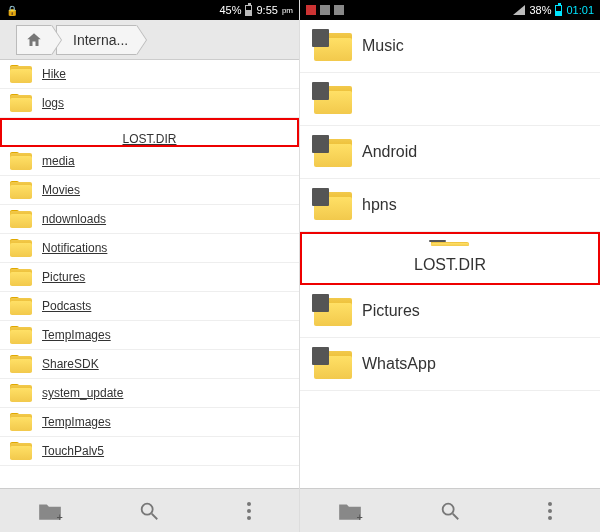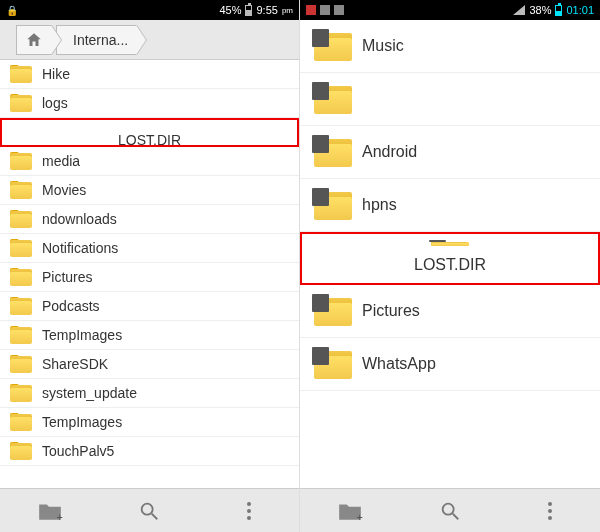--- a/index.html
+++ b/index.html
@@ -26,21 +26,21 @@
   .home-crumb { width:36px; height:30px; display:flex; align-items:center; justify-content:center; border:1px solid #bbb; background:#f5f5f5; position:relative; }
   .home-crumb::after, .crumb::after { content:""; position:absolute; right:-10px; top:-1px; width:0; height:0; border-top:15px solid transparent; border-bottom:15px solid transparent; border-left:10px solid #f5f5f5; z-index:2; }
   .home-crumb::before, .crumb::before { content:""; position:absolute; right:-11px; top:-1px; width:0; height:0; border-top:15px solid transparent; border-bottom:15px solid transparent; border-left:10px solid #bbb; z-index:1; }
   .crumb { height:30px; display:flex; align-items:center; padding: 0 8px 0 16px; border:1px solid #bbb; background:#f5f5f5; position:relative; margin-left:4px; color:#333; font-size:14px; }
   .home-svg { width:18px; height:18px; }
 
   
   .filelist { flex:1; overflow:hidden; background:#fff; }
   .filelist.compact .row { height:29px; padding:4px 10px; }
   .filelist.compact .folder-icon { width:22px; height:18px; }
-  .filelist.compact .label { font-size:14px; }
+  .filelist.compact .label { font-size:12px;text-decoration:underline; }
   .filelist.large .row { height:53px; padding:10px 14px; }
   .filelist.large .folder-icon { width:38px; height:30px; }
   .filelist.large .label { font-size:16px; }
   .row { display:flex; align-items:center; border-bottom:1px solid #eee; gap:10px; position:relative; }
   .row.highlight { outline:2px solid #e00; outline-offset:-2px;flex-direction:column; }
   .folder-icon { position:relative; }
   .folder-back { position:absolute; left:0; top:8%; width:100%; height:84%; background:linear-gradient(#f2c94c,#e0a800); border-radius:2px; }
   .folder-tab { position:absolute; left:0; top:0; width:40%; height:25%; background:#e0a800; border-radius:2px 2px 0 0; }
   .folder-front { position:absolute; left:0; top:22%; width:100%; height:78%; background:linear-gradient(#ffe066,#f2c94c); border-radius:2px; }
   .sd-badge { position:absolute; left:-2px; top:-2px; width:45%; height:60%; background:#555; border-radius:1px; }

